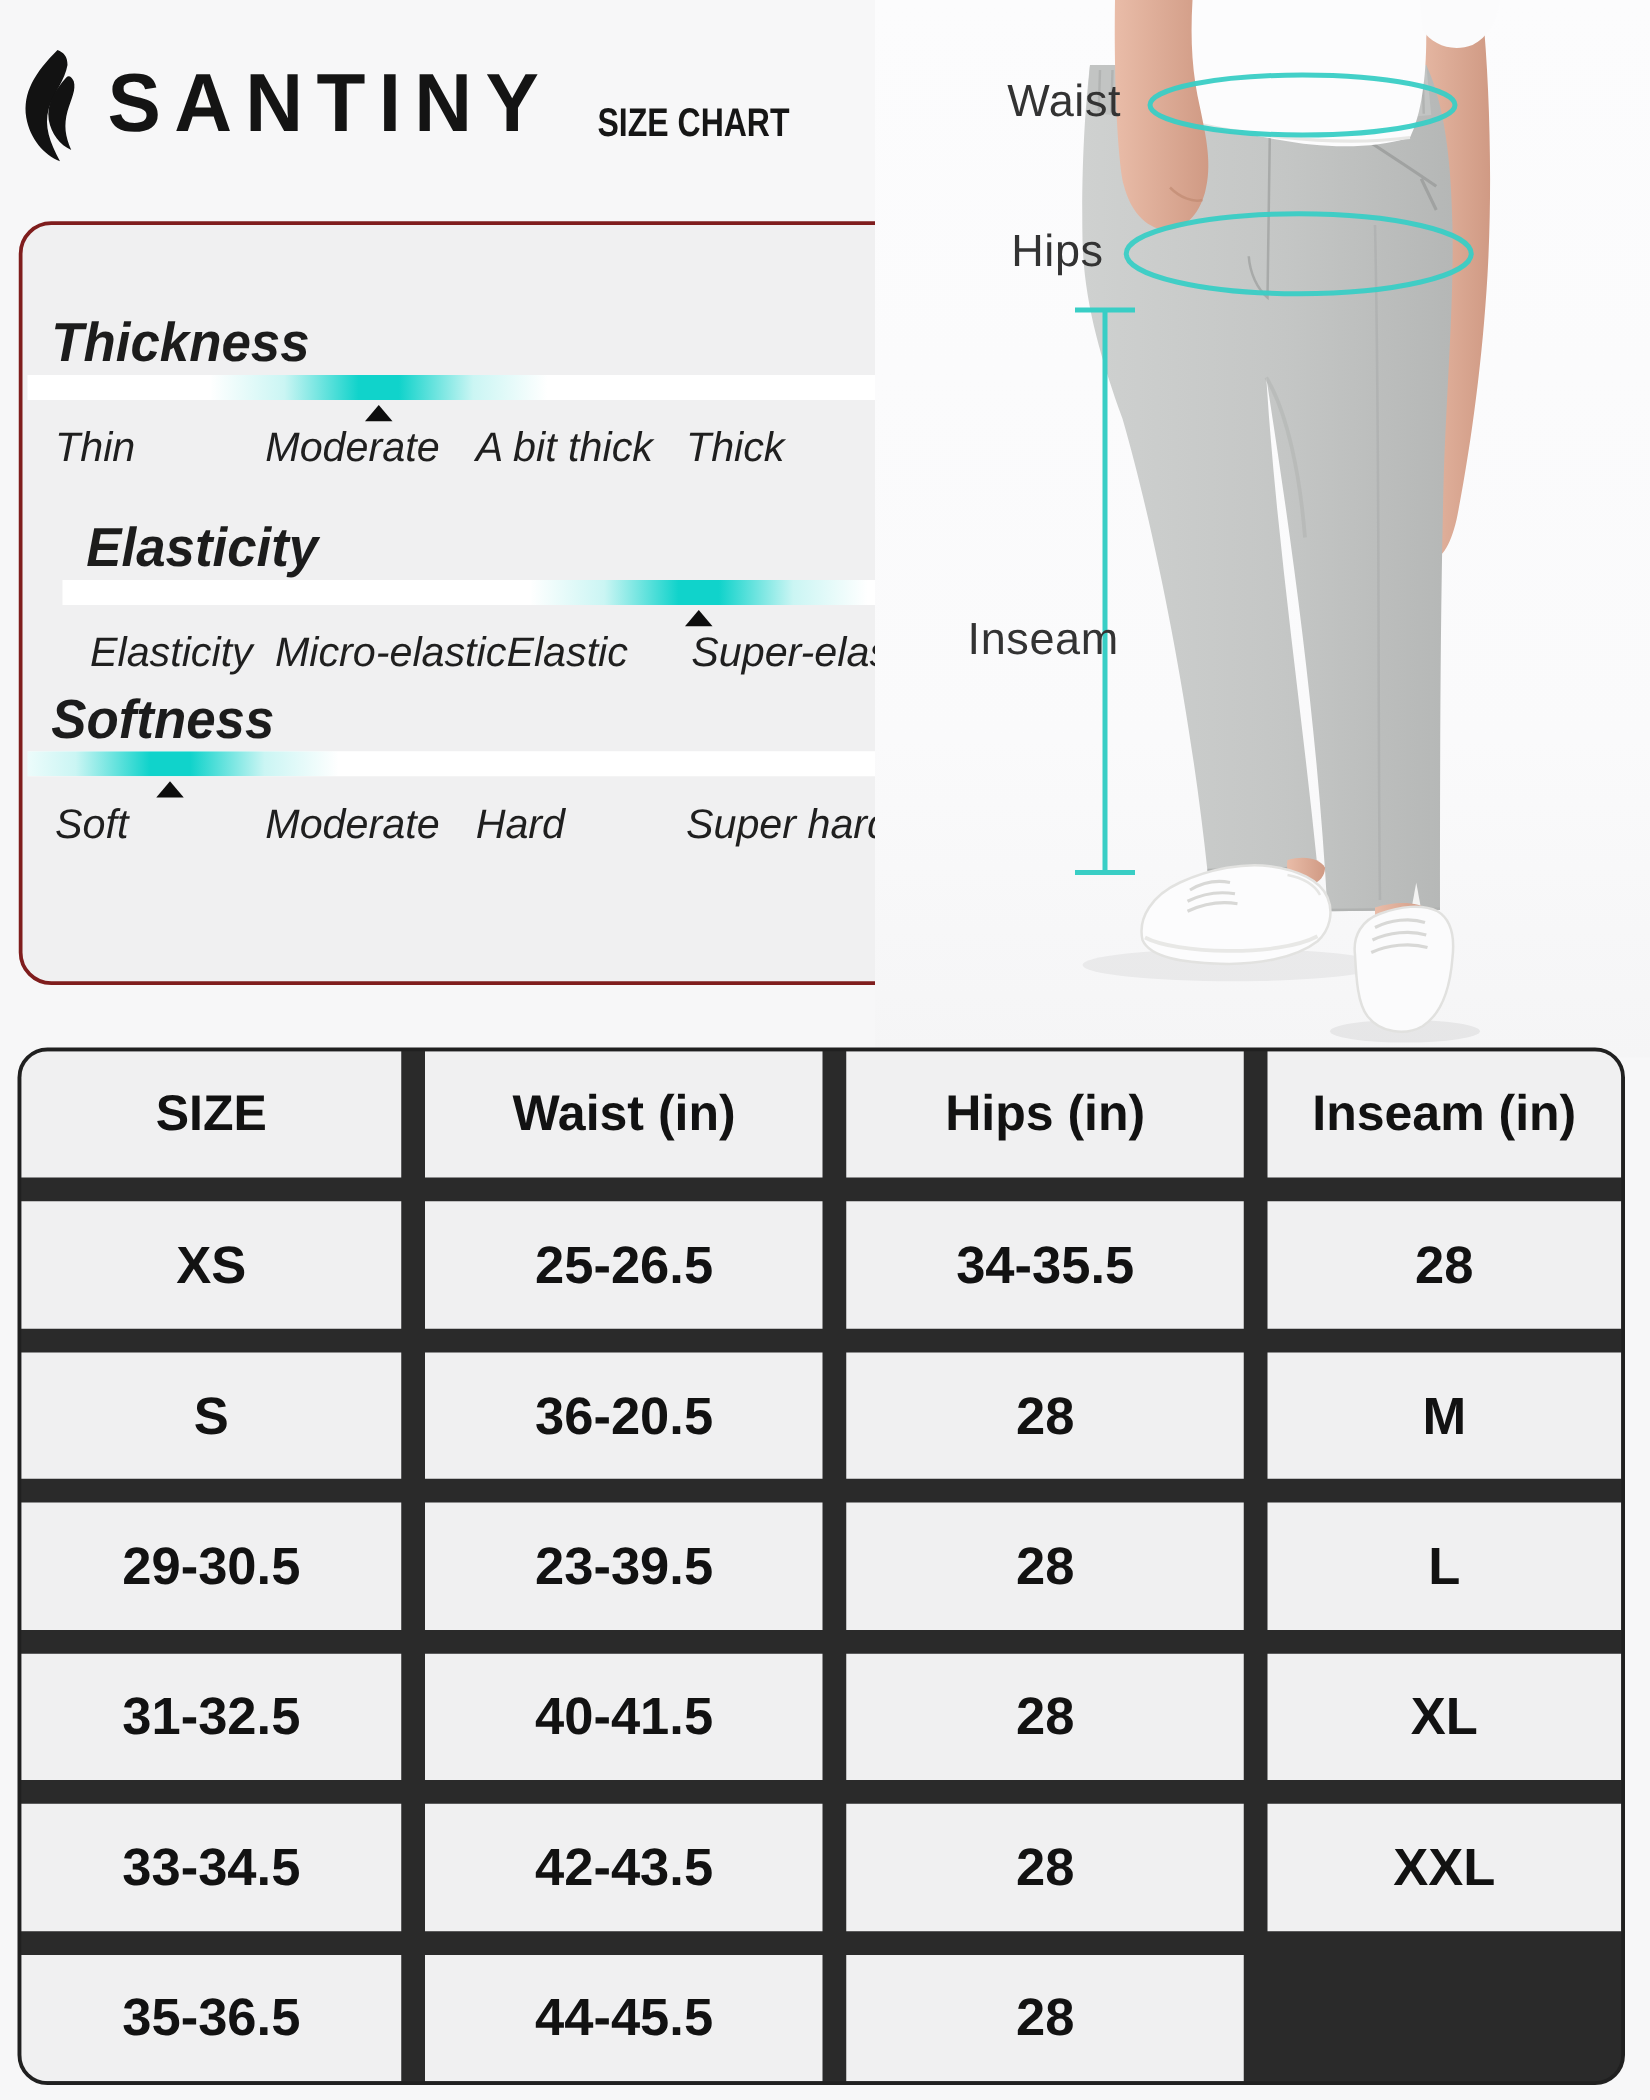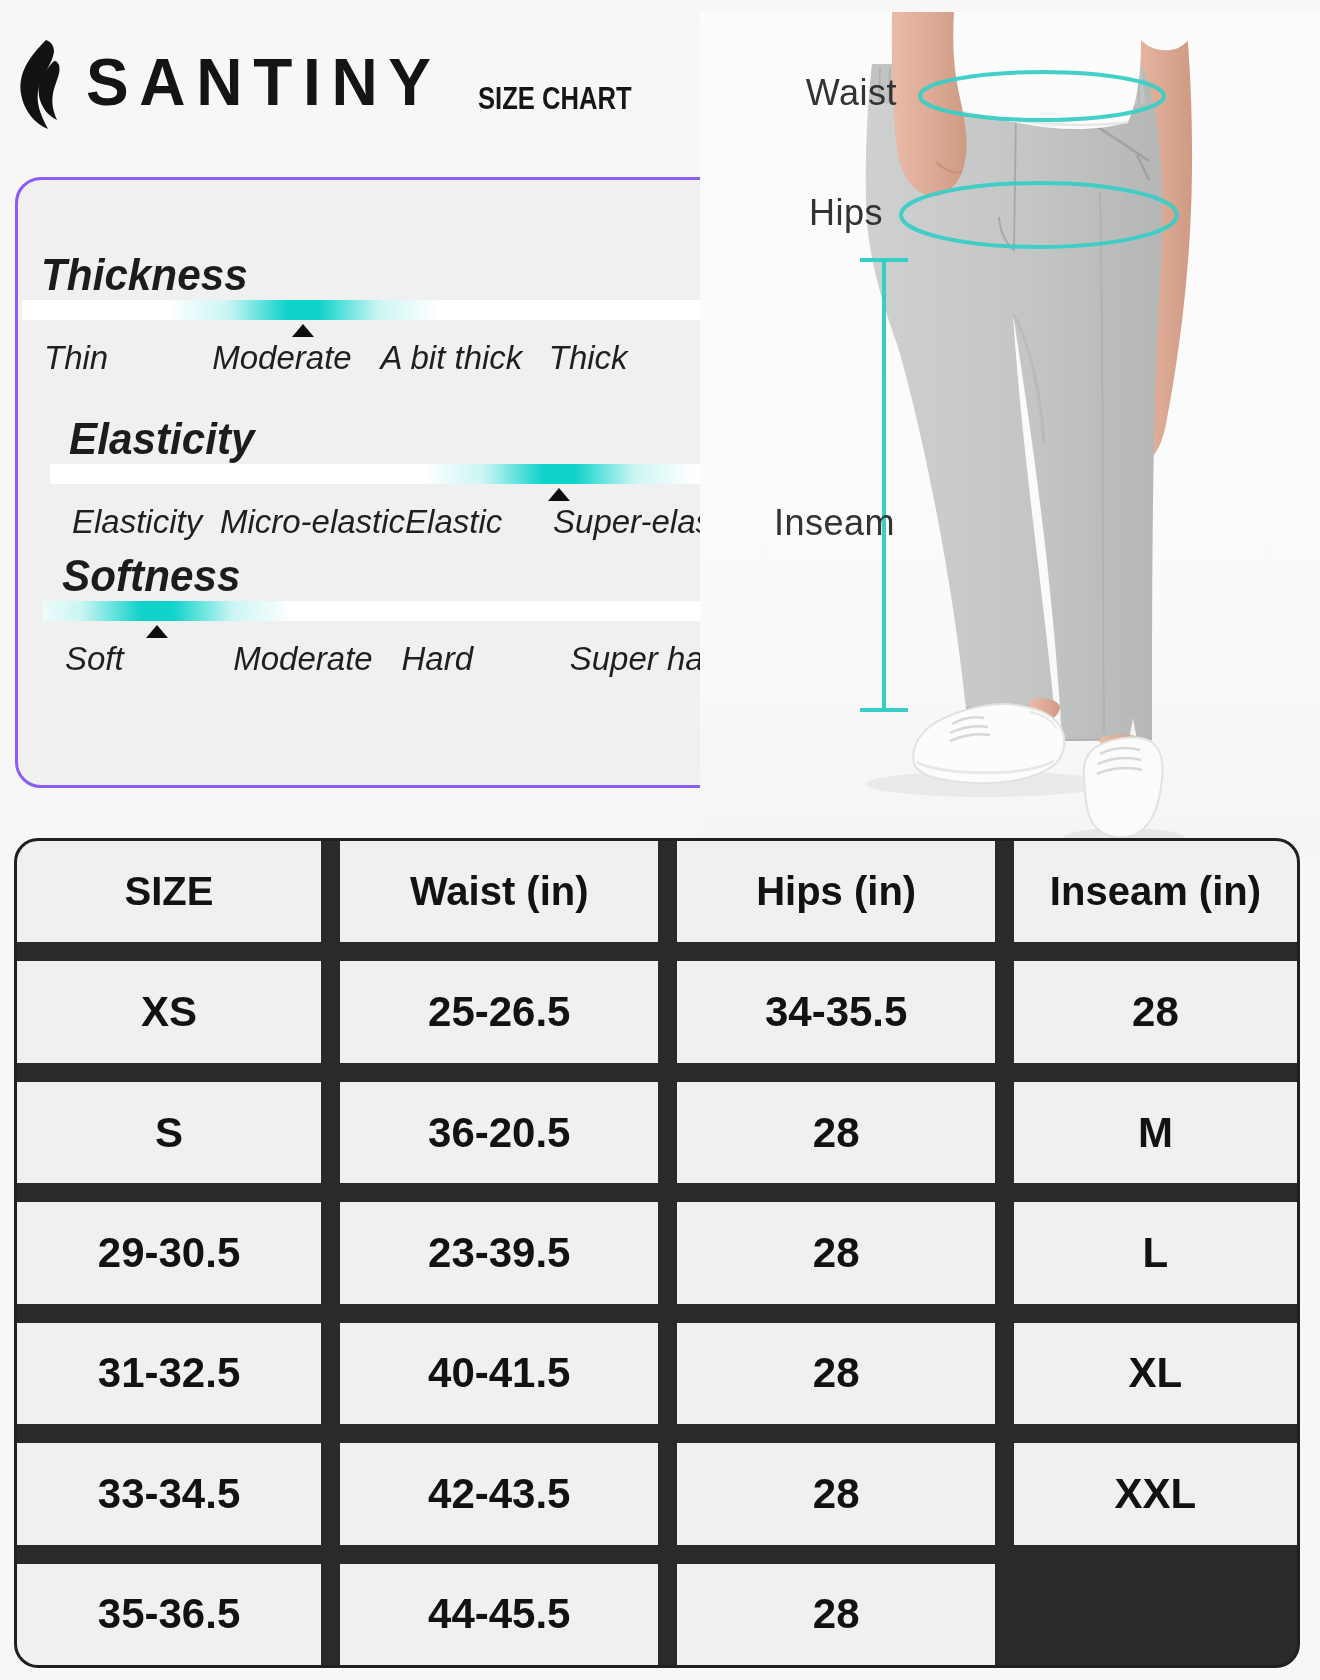--- a/index.html
+++ b/index.html
@@ -18,26 +18,26 @@
     transform:scaleX(.97);transform-origin:left top;white-space:nowrap;
   }
   .brand-tagline{
     position:absolute;left:478px;top:80px;
     font-size:32px;font-weight:700;color:#161616;letter-spacing:0px;
     transform:scaleX(.8);transform-origin:left top;white-space:nowrap;
   }
   
   .fabric-panel{
     position:absolute;left:15px;top:177px;width:745px;height:611px;
-    background:#f0f0f1;border:3px solid #8b5cf6;border-radius:26px;box-sizing:border-box;
+    background:#f0f0f1;border:3px solid #7f1d1d;border-radius:26px;box-sizing:border-box;
   }
   .scale-section{position:absolute;left:0;width:100%;}
   .scale-section.s0{top:72px;}
   .scale-section.s1{top:236px;padding-left:28px;}
-  .scale-section.s2{top:373px;padding-left:21px;}
+  .scale-section.s2{top:373px;}
   .scale-title{
     font-style:italic;font-weight:700;font-size:44px;line-height:46px;
     padding-left:24px;color:#1c1c1c;letter-spacing:0px;
     transform:scaleX(.96);transform-origin:left top;
   }
   .scale-bar{
     position:relative;margin:2px 4px 0 4px;height:20px;background:#fff;overflow:hidden;
   }
   .scale-hl{
     position:absolute;top:0;height:100%;width:270px;transform:translateX(-50%);
@@ -50,21 +50,21 @@
   }
   .scale-labels{
     display:flex;margin:1px 40px 0 26px;
   }
   .scale-labels span{
     flex:1;text-align:left;font-style:italic;font-size:33px;font-weight:500;
     color:#1f1f1f;white-space:nowrap;
   }
   
   .figure{
-    position:absolute;left:700px;top:12px;width:620px;height:846px;
+    position:absolute;left:700px;top:0;width:620px;height:846px;
     background:linear-gradient(180deg,#fcfcfd 0%,#fafafb 70%,#f5f5f6 100%);
   }
   .figure svg{position:absolute;left:0;top:0;}
   .fig-label{
     position:absolute;font-size:36px;font-weight:400;color:#333;letter-spacing:.5px;
     white-space:nowrap;
   }
   .fig-label.waist{top:60px;right:423px;}
   .fig-label.hips{top:180px;right:437px;}
   .fig-label.inseam{top:490px;left:74px;text-align:center;}

